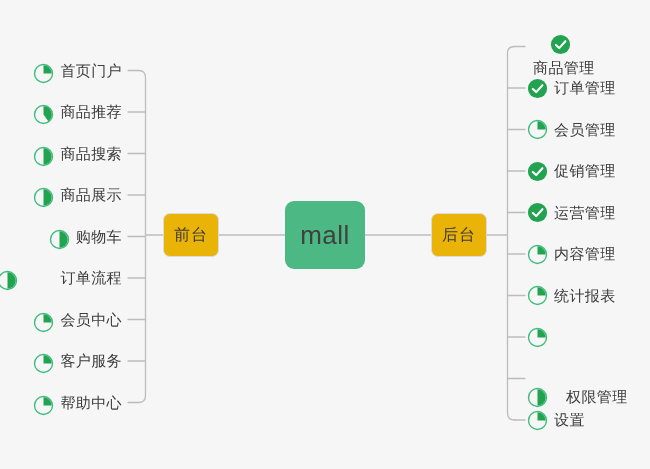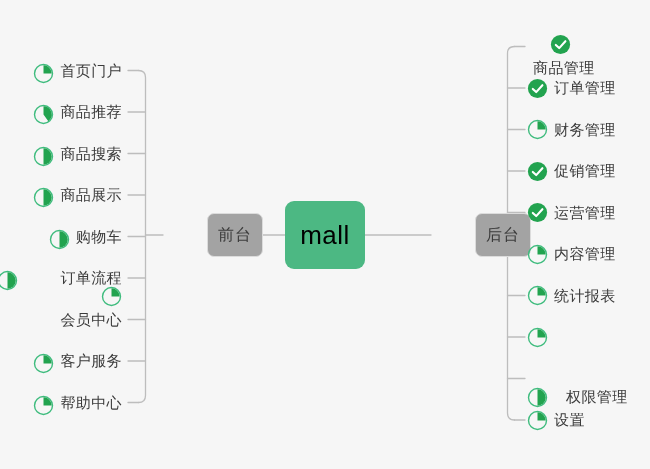--- a/index.html
+++ b/index.html
@@ -54,36 +54,35 @@
 
   .center-node {
     position: absolute;
     box-sizing: border-box;
     display: flex;
     align-items: center;
     justify-content: center;
     border-radius: 7px;
   }
   .branch-node {
-    background: #a3a3a3;
+    background: #eab308;
     border: 1px solid #dcdcdc;
     color: #3b3b3b;
     font-size: 16px;
     letter-spacing: 1px;
     width: 56px;
     height: 44px;
     top: 213px;
-    margin-left: 44px;
   }
   #node-front { left: 163px; }
   #node-back  { left: 431px; }
 
   #node-root {
     background: #4cb883;
-    color: #000000;
+    color: #404040;
     font-size: 26px;
     letter-spacing: 0.5px;
     width: 80px;
     height: 68px;
     left: 285px;
     top: 201px;
     border-radius: 9px;
   }
   .conn { position: absolute; top: 0; left: 0; }
 </style>
@@ -182,21 +181,21 @@
       </div>
       <div class="node-row left" style="top: 265px; gap: 36px;">
         <span>
           <svg class="icon" viewBox="0 0 21 21">
             <circle cx="10.5" cy="10.5" r="9" fill="none" stroke="#3fbc7e" stroke-width="1.4"></circle>
             <path d="M 10.5 10.5 L 10.5 2.3000000000000007 A 8.2 8.2 0 0 1 10.50 18.70 Z" fill="#22a34f"></path>
           </svg>
         </span>
         <span class="node-label">订单流程</span>
       </div>
-      <div class="node-row left" style="top: 306.5px; flex-direction: column;">
+      <div class="node-row left" style="top: 306.5px;">
         <span>
           <svg class="icon" viewBox="0 0 21 21">
             <circle cx="10.5" cy="10.5" r="9" fill="none" stroke="#3fbc7e" stroke-width="1.4"></circle>
             <path d="M 10.5 10.5 L 10.5 2.3000000000000007 A 8.2 8.2 0 0 1 18.70 10.50 Z" fill="#22a34f"></path>
           </svg>
         </span>
         <span class="node-label">会员中心</span>
       </div>
       <div class="node-row left" style="top: 348px;">
         <span>
@@ -236,21 +235,21 @@
         </span>
         <span class="node-label">订单管理</span>
       </div>
       <div class="node-row right" style="top: 116.5px;">
         <span>
           <svg class="icon" viewBox="0 0 21 21">
             <circle cx="10.5" cy="10.5" r="9" fill="none" stroke="#3fbc7e" stroke-width="1.4"></circle>
             <path d="M 10.5 10.5 L 10.5 2.3000000000000007 A 8.2 8.2 0 0 1 18.70 10.50 Z" fill="#22a34f"></path>
           </svg>
         </span>
-        <span class="node-label">财务管理</span>
+        <span class="node-label">会员管理</span>
       </div>
       <div class="node-row right" style="top: 158px;">
         <span>
           <svg class="icon" viewBox="0 0 21 21">
             <circle cx="10.5" cy="10.5" r="9.6" fill="#22a34f"></circle>
             <path d="M5.8 10.9 L9.2 14.1 L15.4 7.2" fill="none" stroke="#ffffff" stroke-width="2.1" stroke-linecap="round" stroke-linejoin="round"></path>
           </svg>
         </span>
         <span class="node-label">促销管理</span>
       </div>

